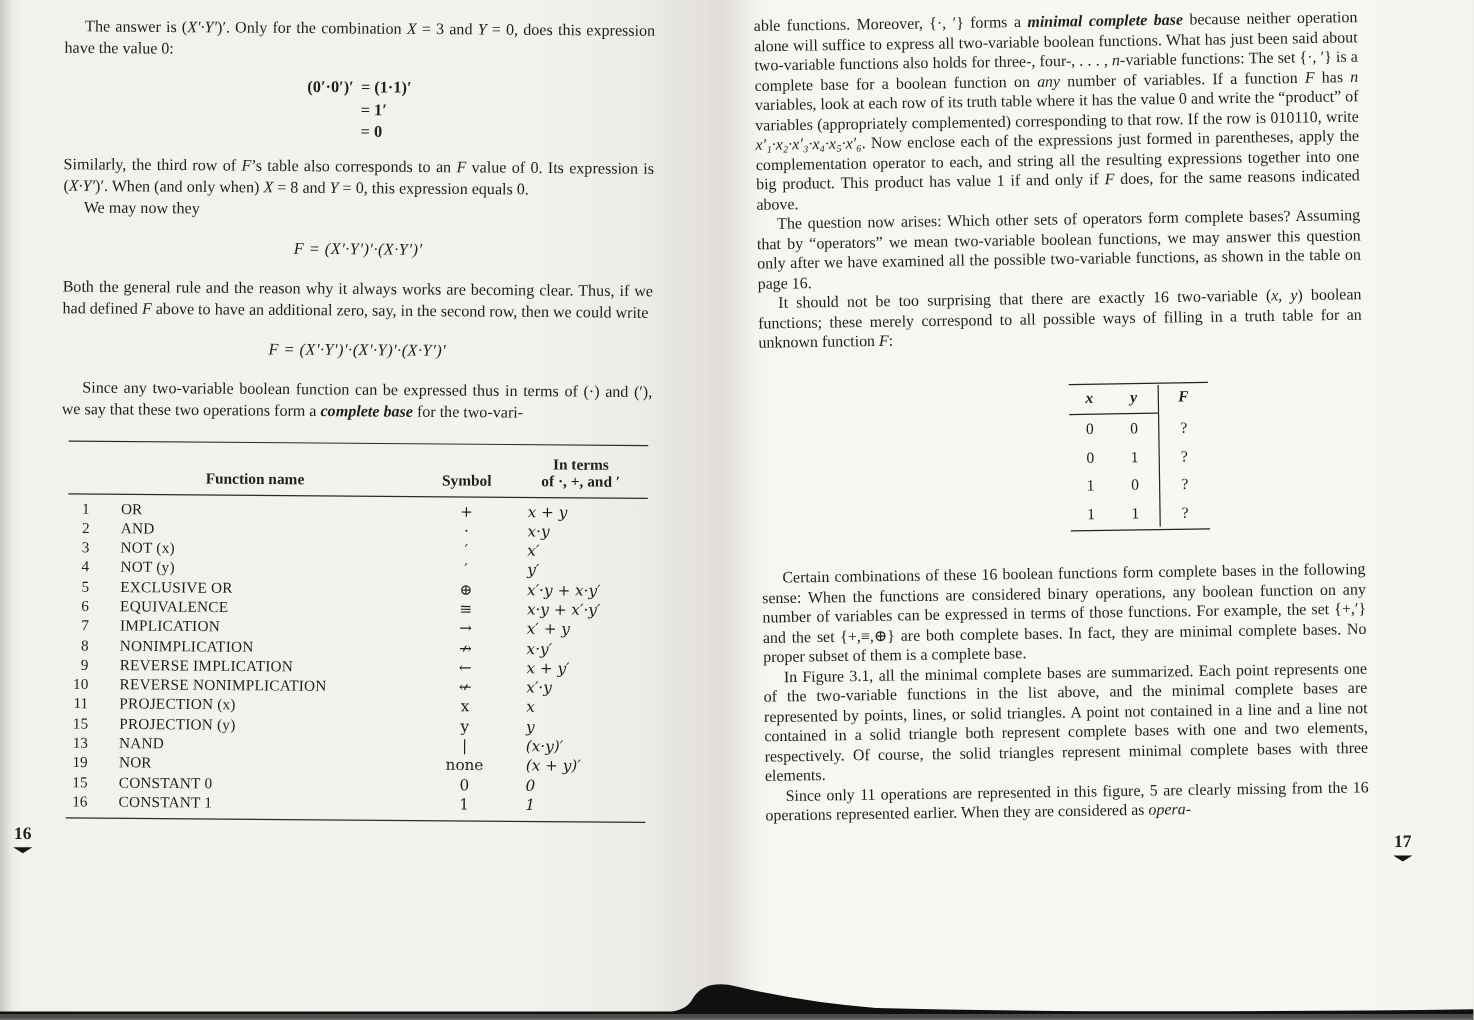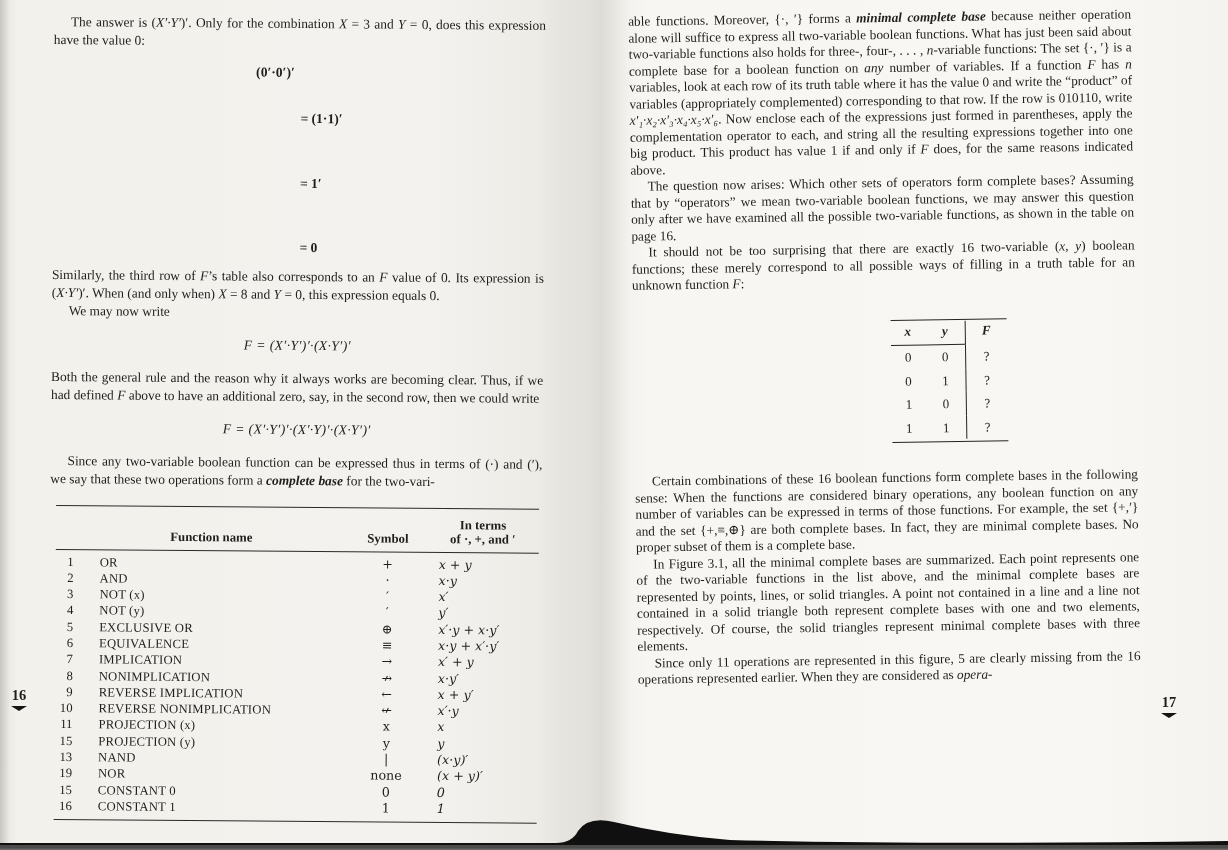--- a/index.html
+++ b/index.html
@@ -37,21 +37,21 @@
   }
   p.para{margin:0;text-align:justify;}
   p.indent{text-indent:17px;}
   .it{font-style:italic;}
   .bd{font-weight:bold;}
   .equation{text-align:center;margin:15px 0;font-size:13.6px;letter-spacing:0.4px;}
   .equation.italic-eq{font-style:italic;}
   .eq-derivation{display:flex;justify-content:center;margin:13px 0 10px;font-weight:bold;font-size:13.6px;line-height:18.5px;}
   .eq-grid{display:grid;grid-template-columns:auto auto;column-gap:6px;}
   .eq-grid .lhs{text-align:left;}
-  .eq-grid .rhs{text-align:left;margin-top:46px;}
+  .eq-grid .rhs{text-align:left;}
   
   .fn-table{margin:17px 0 0 6px;width:483px;border-top:1.6px solid #2c2a27;font-size:12.7px;}
   .fn-head{
     display:grid;grid-template-columns:18px 275px 78px auto;align-items:end;
     border-bottom:1.5px solid #2c2a27;padding:9px 0 5px;font-weight:bold;font-size:12.8px;line-height:14.5px;
   }
   .fn-head .c-name,.fn-head .c-symbol,.fn-head .c-terms{text-align:center;}
   .fn-rows{padding:4px 0 5px;border-bottom:1.6px solid #2c2a27;}
   .fn-row{display:grid;grid-template-columns:18px 275px 78px auto;line-height:16.3px;}
   .fn-row .c-num{text-align:right;}
@@ -92,21 +92,21 @@
           <span class="lhs">(0′·0′)′</span>
           <span class="rhs">= (1·1)′</span>
           <span class="lhs"></span>
           <span class="rhs">= 1′</span>
           <span class="lhs"></span>
           <span class="rhs">= 0</span>
         </div>
       </div>
 
       <p class="para"><span>Similarly, the third row of </span><span class="it">F</span><span>’s table also corresponds to an </span><span class="it">F</span><span> value of 0. Its expression is (</span><span class="it">X·Y′</span><span>)′. When (and only when) </span><span class="it">X</span><span> = 8 and </span><span class="it">Y</span><span> = 0, this expression equals 0.</span></p>
-      <p class="para indent"><span>We may now write</span></p>
+      <p class="para indent"><span>We may now they</span></p>
 
       <div class="equation italic-eq">F = (X′·Y′)′·(X·Y′)′</div>
 
       <p class="para"><span>Both the general rule and the reason why it always works are becoming clear. Thus, if we had defined </span><span class="it">F</span><span> above to have an additional zero, say, in the second row, then we could write</span></p>
 
       <div class="equation italic-eq">F = (X′·Y′)′·(X′·Y)′·(X·Y′)′</div>
 
       <p class="para indent"><span>Since any two-variable boolean function can be expressed thus in terms of (·) and (′), we say that these two operations form a </span><span class="it bd">complete base</span><span> for the two-vari-</span></p>
 
       <div class="fn-table">

